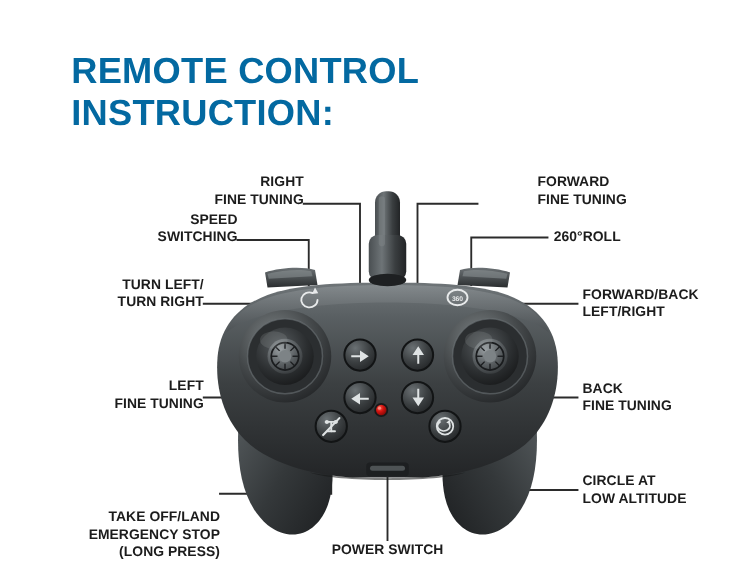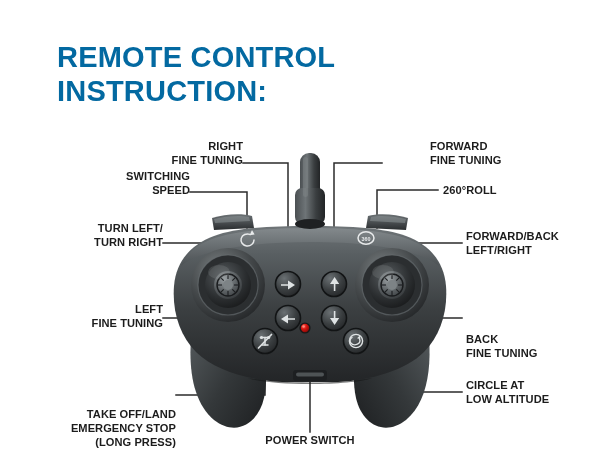--- a/index.html
+++ b/index.html
@@ -267,22 +267,22 @@
       <path d="M248,378 C276,384 344,384 372,378 C352,386 268,386 248,378 Z" fill="#141516" opacity="0.55"></path>
     </g>
   </svg>
 
   <div class="callout r" style="left:43px;top:140px;width:200px;">
     <span>RIGHT</span>
     <span>FINE TUNING</span>
   </div>
 
   <div class="callout r" style="left:30px;top:170px;width:160px;">
+    <span>SPEED</span>
     <span>SWITCHING</span>
-    <span>SPEED</span>
   </div>
 
   <div class="callout r" style="left:18px;top:222px;width:145px;">
     <span>TURN LEFT/</span>
     <span>TURN RIGHT</span>
   </div>
 
   <div class="callout r" style="left:43px;top:303px;width:120px;">
     <span>LEFT</span>
     <span>FINE TUNING</span>
@@ -301,21 +301,21 @@
 
   <div class="callout l" style="left:443px;top:184px;width:130px;">
     <span>260°ROLL</span>
   </div>
 
   <div class="callout l" style="left:466px;top:230px;width:140px;">
     <span>FORWARD/BACK</span>
     <span>LEFT/RIGHT</span>
   </div>
 
-  <div class="callout l" style="left:466px;top:305px;width:130px;margin-top:28px;">
+  <div class="callout l" style="left:466px;top:305px;width:130px;">
     <span>BACK</span>
     <span>FINE TUNING</span>
   </div>
 
   <div class="callout l" style="left:466px;top:379px;width:135px;">
     <span>CIRCLE AT</span>
     <span>LOW ALTITUDE</span>
   </div>
 
   <div class="callout c" style="left:245px;top:434px;width:130px;">

